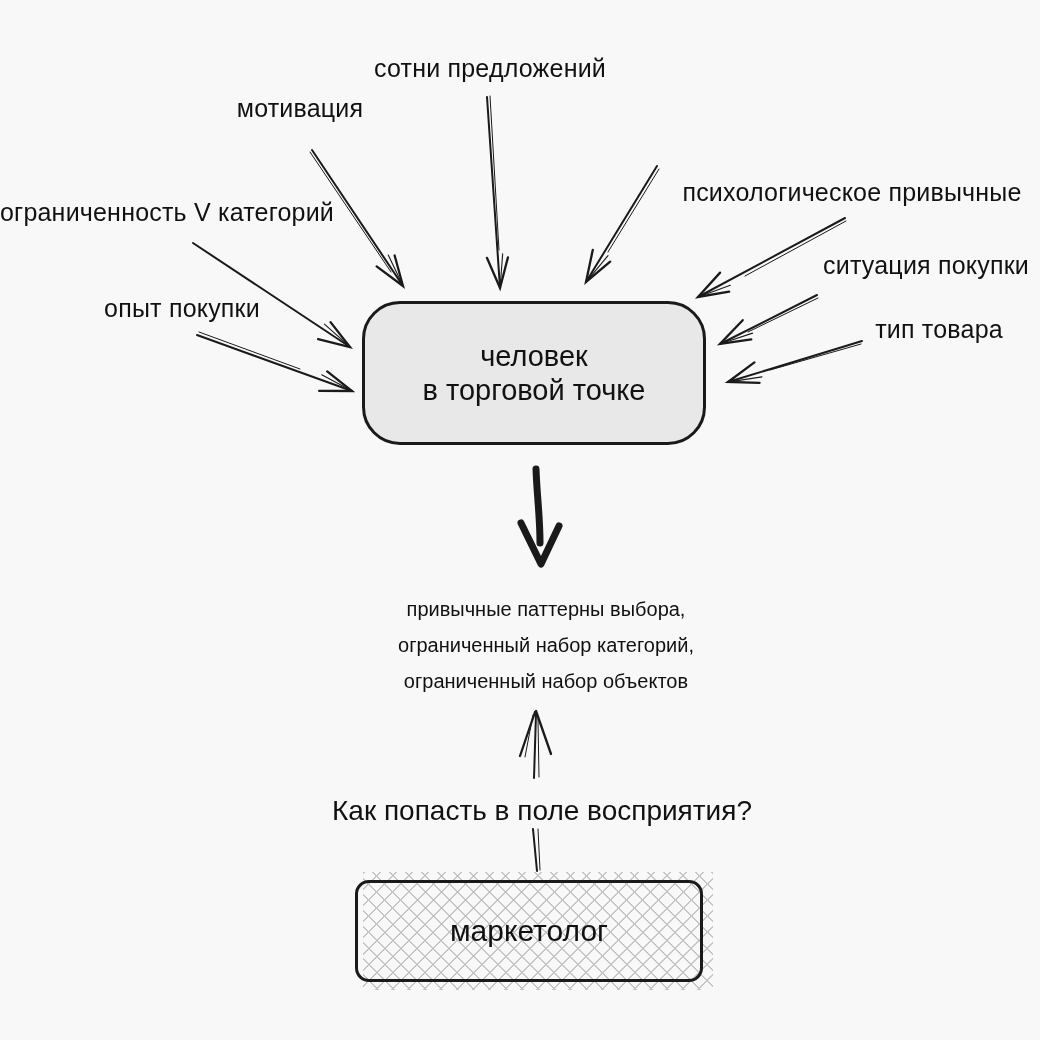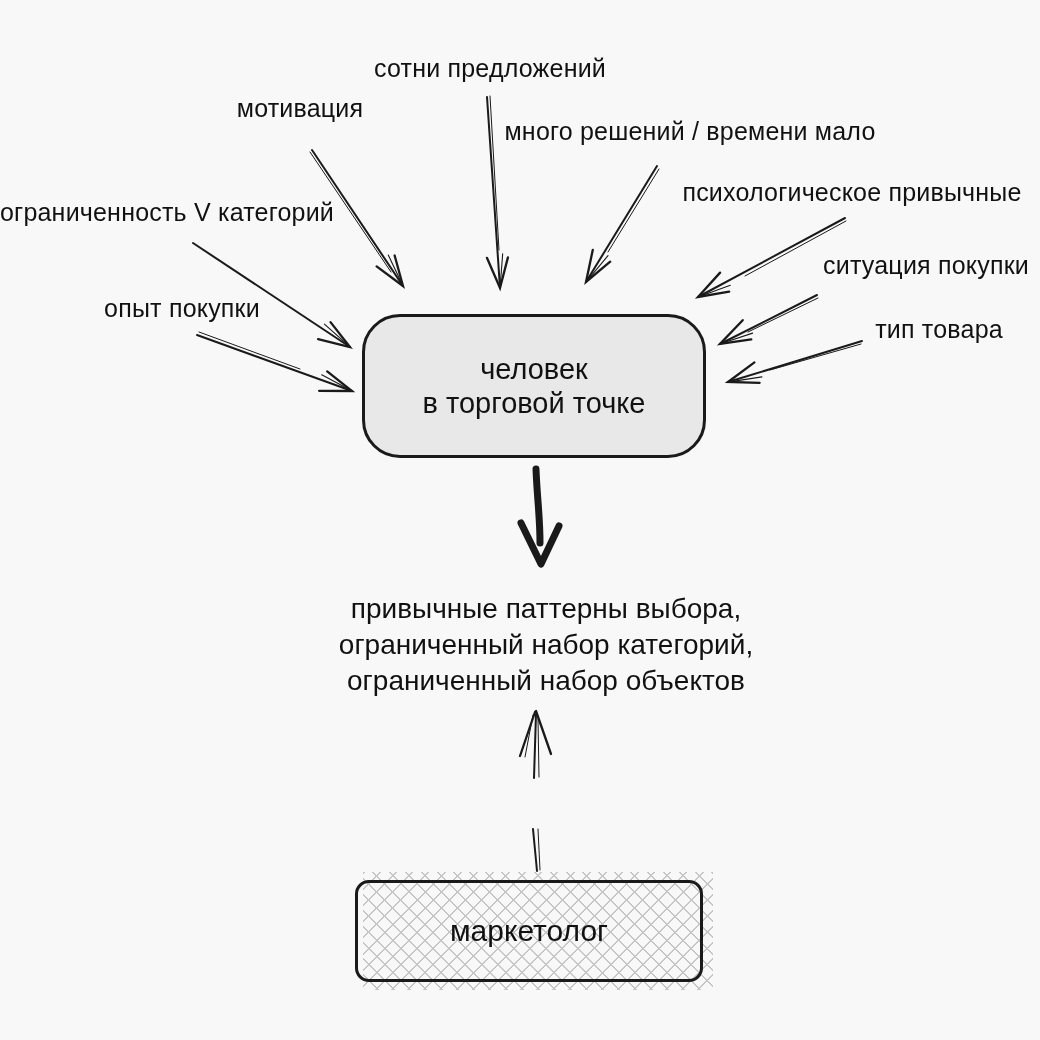--- a/index.html
+++ b/index.html
@@ -24,35 +24,34 @@
     font-size:25px;
     white-space:nowrap;
     letter-spacing:0.2px;
   }
   .center-text{
     position:absolute;
     transform:translate(-50%,-50%);
     text-align:center;
     white-space:pre-line;
   }
-  .outcome{font-size:28px;line-height:36px;text-align:center;}
+  .outcome{font-size:20px;line-height:36px;text-align:center;}
   .question{font-size:28px;white-space:nowrap;}
 
   .central-box{
     position:absolute;
     left:362px;top:301px;width:344px;height:144px;
     box-sizing:border-box;
     background:#e8e8e9;
     border:3.5px solid #1a1a1a;
     border-radius:38px;
     display:flex;align-items:center;justify-content:center;
     text-align:center;
     font-size:29px;line-height:34px;
     white-space:pre-line;
-    margin-top:13px;
   }
 
   .actor-wrap{position:absolute;left:355px;top:872px;width:360px;height:120px;}
   .actor-hatch{
     position:absolute;left:8px;top:0;width:350px;height:118px;
     background:
       repeating-linear-gradient(45deg, transparent 0px, transparent 10px, #c6c6c6 10px, #c6c6c6 11.4px),
       repeating-linear-gradient(-45deg, transparent 0px, transparent 10px, #c6c6c6 10px, #c6c6c6 11.4px);
   }
   .actor-border{
@@ -132,41 +131,41 @@
     <g>
       <path class="sh" d="M533,829 L537,871"></path>
       <path class="sh2" d="M538,829 L540,870"></path>
     </g>
   </svg>
 
   <div class="lbl" style="left:490px;top:68px">сотни предложений</div>
 
   <div class="lbl" style="left:300px;top:108px">мотивация</div>
 
-  <div class="lbl" style="left:690px;top:131px">много решений / времени мало</div>
 
   <div class="lbl" style="left:852px;top:192px">психологическое привычные</div>
 
   <div class="lbl" style="left:167px;top:212px">ограниченность V категорий</div>
 
   <div class="lbl" style="left:926px;top:265px">ситуация покупки</div>
 
   <div class="lbl" style="left:182px;top:308px">опыт покупки</div>
 
   <div class="lbl" style="left:939px;top:329px">тип товара</div>
 
   <div class="central-box">
     <span>человек
 в торговой точке</span>
   </div>
 
   <div class="center-text outcome" style="left:546px;top:645px">привычные паттерны выбора,
 ограниченный набор категорий,
 ограниченный набор объектов</div>
 
+  <div class="center-text question" style="left:542px;top:811px">Как попасть в поле восприятия?</div>
 
   <div class="actor-wrap">
     <div class="actor-hatch"></div>
     <div class="actor-border">
       <span>маркетолог</span>
     </div>
   </div>
 
 </div>
 

